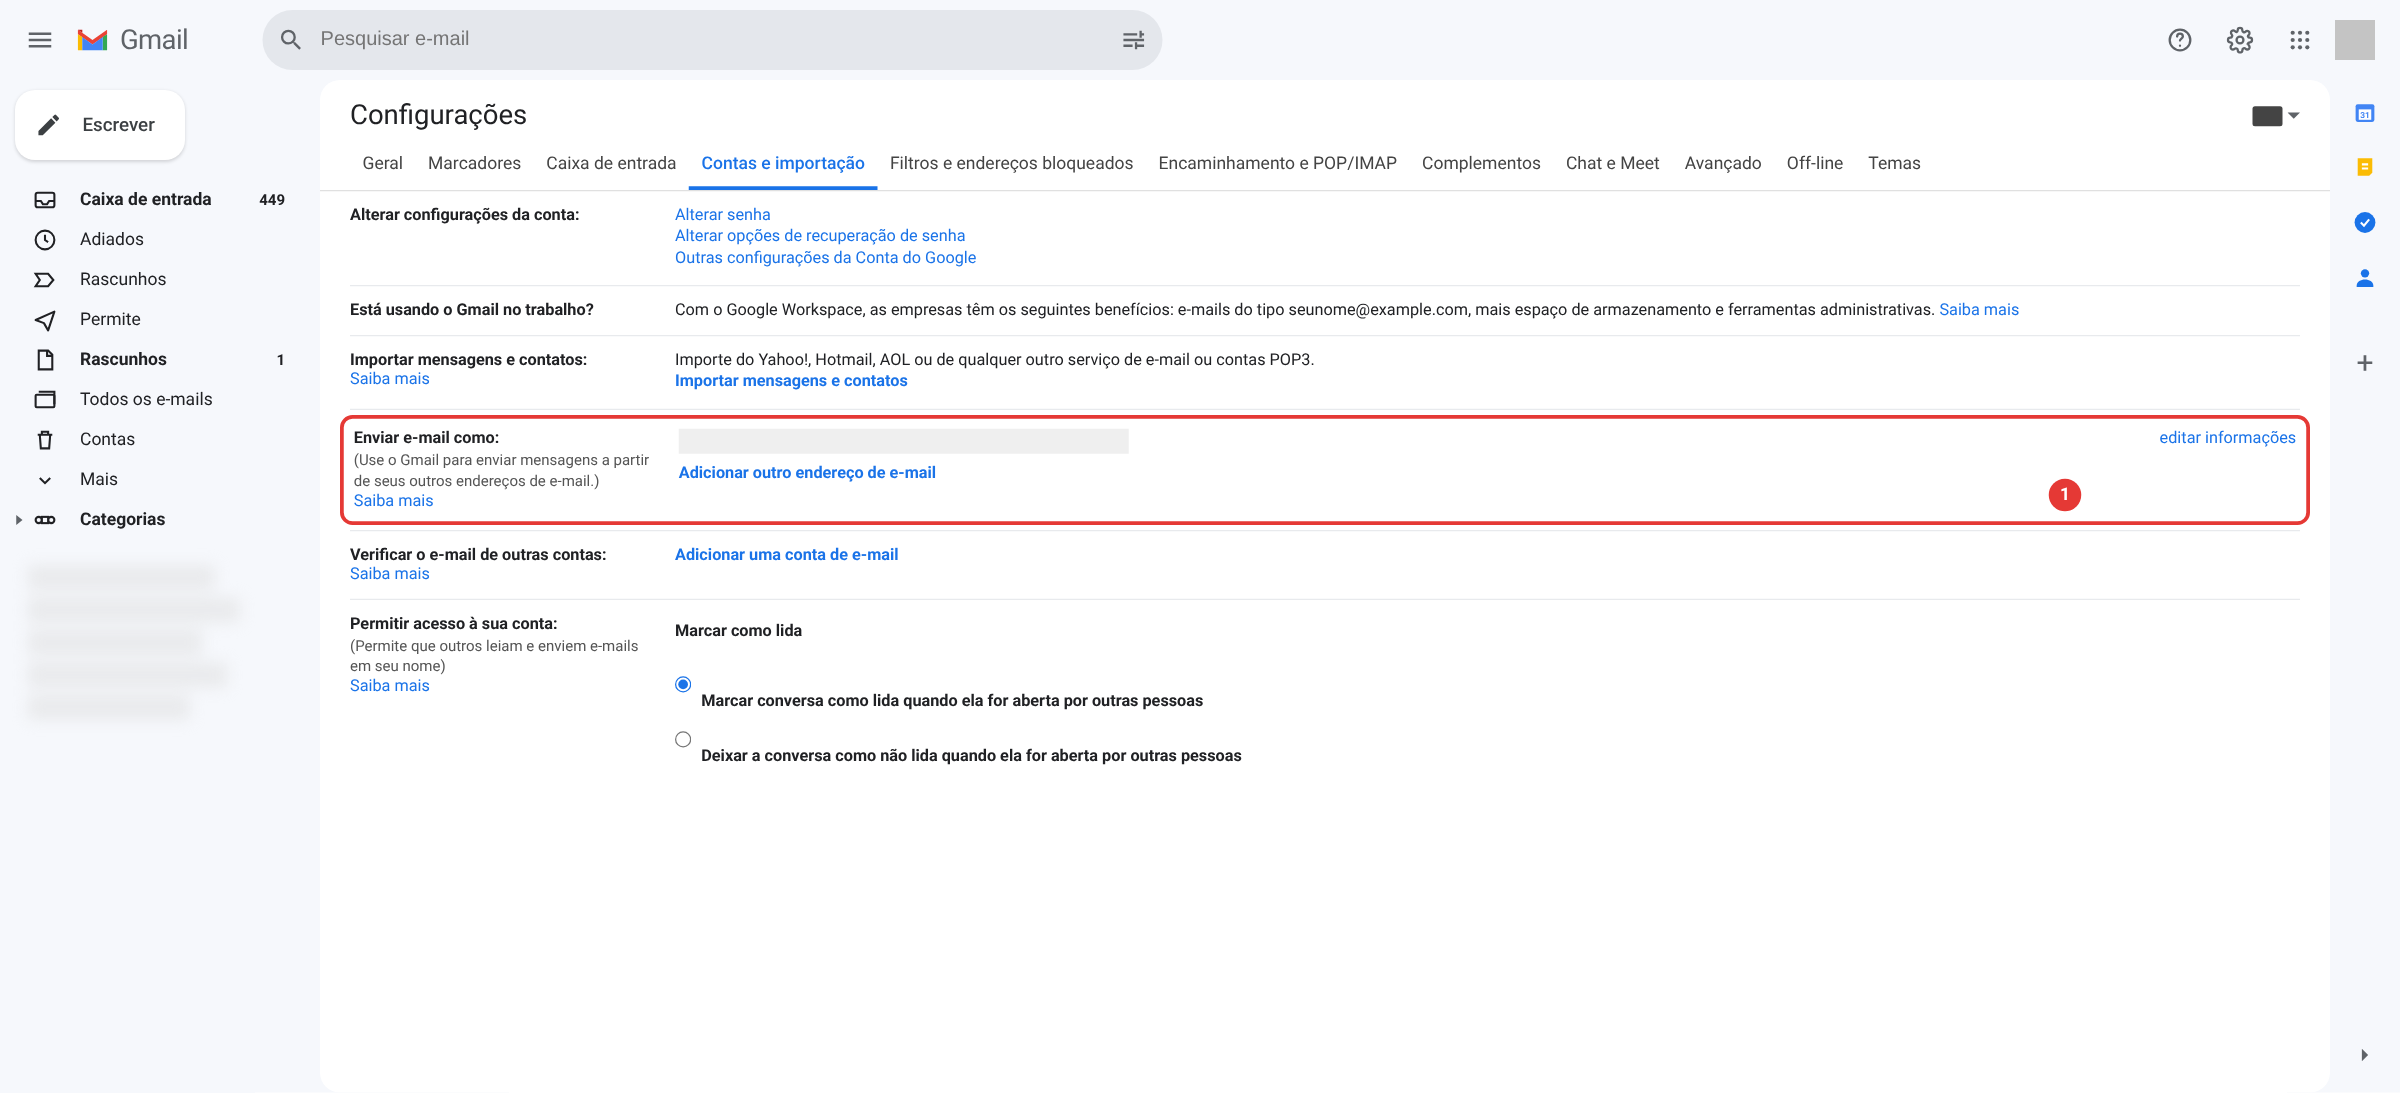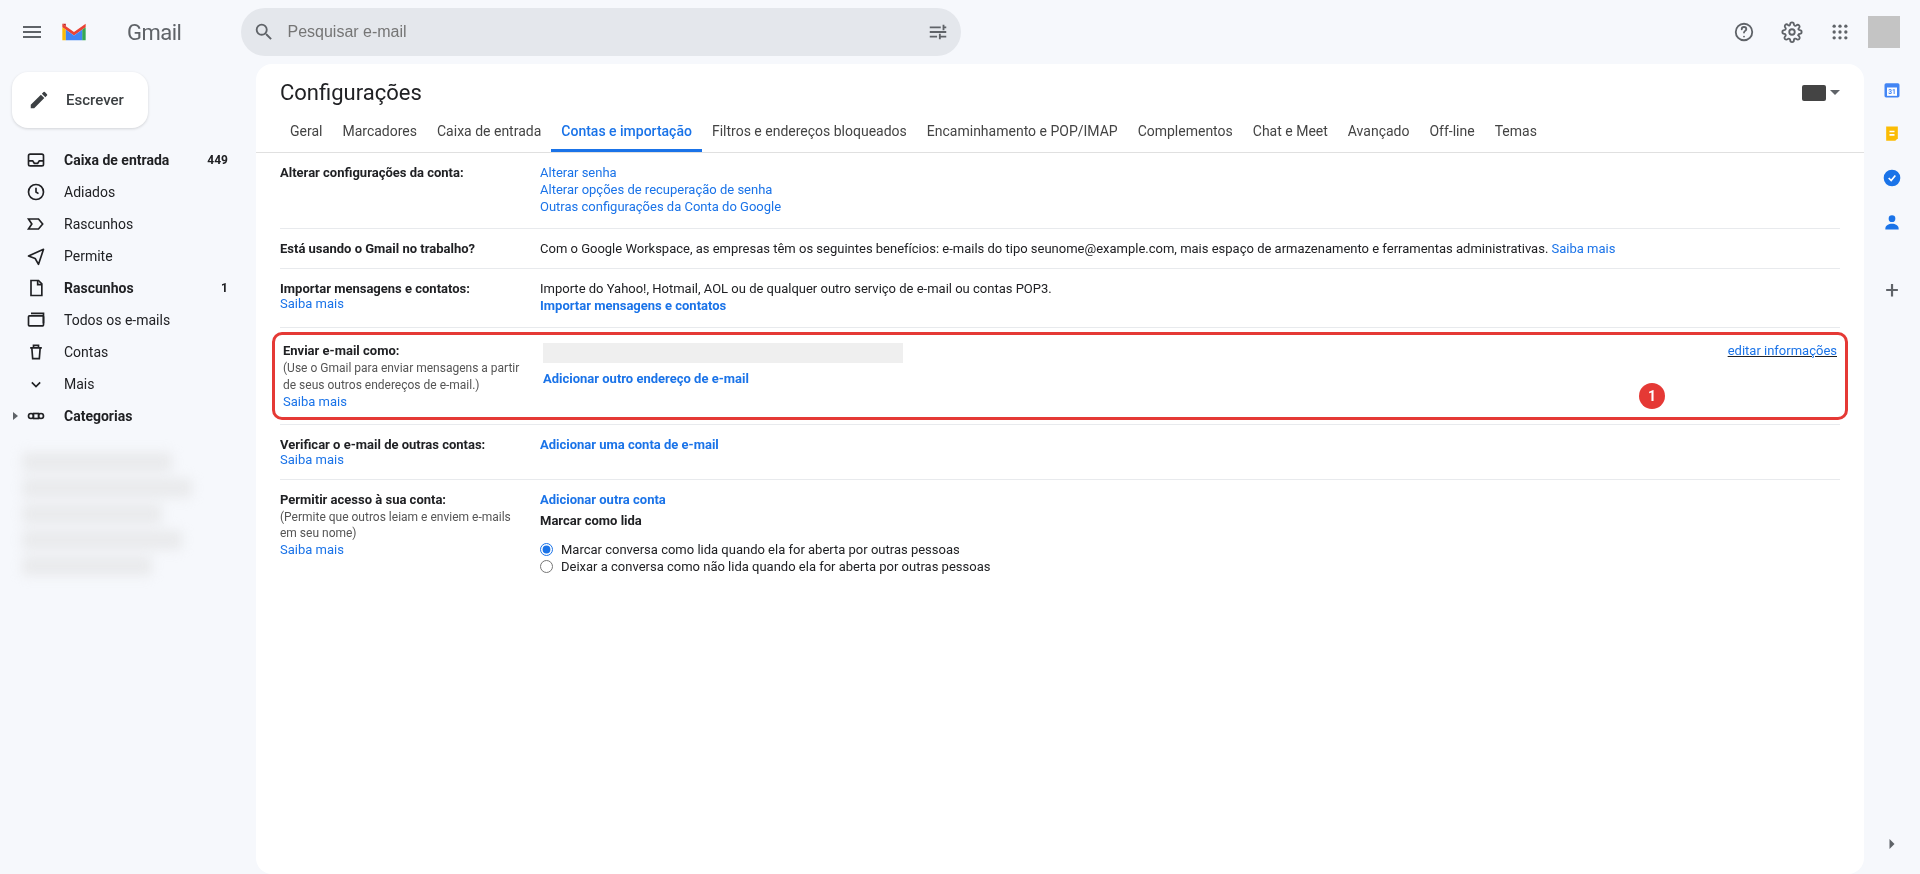--- a/index.html
+++ b/index.html
@@ -19,21 +19,21 @@
 }
 .menu-btn {
   width: 48px; height: 48px;
   border-radius: 50%;
   display: flex; align-items: center; justify-content: center;
   cursor: pointer;
   margin-right: 4px;
 }
 .logo-area { display: flex; align-items: center; margin-right: 60px; }
 .logo-img { width: 28px; height: 22px; margin-right: 8px; }
-.logo-text { font-size: 22px; color: #5f6368; letter-spacing: -0.5px; margin-left: 31px; }
+.logo-text { font-size: 22px; color: #5f6368; letter-spacing: -0.5px; }
 .search-bar {
   flex: 0 0 720px;
   height: 48px;
   background: #e4e7ec;
   border-radius: 24px;
   display: flex;
   align-items: center;
   padding: 0 12px;
 }
 .search-bar .search-icon { margin-right: 12px; color: #5f6368; }
@@ -131,21 +131,21 @@
   border-bottom: 1px solid #e8eaed;
   padding: 12px 0;
   font-size: 13px;
 }
 .section.no-border { border-bottom: none; }
 .section-left { flex: 0 0 260px; padding-right: 16px; }
 .section-left .title { font-weight: 700; }
 .section-left .subtitle { font-size: 12px; color: #555; margin-top: 2px; line-height: 1.4; }
 .section-left .learn-link { color: #1a73e8; cursor: pointer; }
 .section-mid { flex: 1; }
-.section-right { flex: 0 0 170px; text-align: right; text-decoration: underline; }
+.section-right { flex: 0 0 170px; text-align: right; }
 .link { color: #1a73e8; cursor: pointer; }
 .link-bold { color: #1a73e8; font-weight: 700; cursor: pointer; }
 .text-line { margin-bottom: 2px; }
 .redacted-box { background: #efefef; height: 20px; width: 360px; margin-bottom: 8px; }
 .highlight-box {
   border: 3px solid #e53935;
   border-radius: 10px;
   margin: 4px -8px 4px -8px;
   padding: 8px;
   position: relative;
@@ -157,21 +157,21 @@
   width: 26px; height: 26px;
   border-radius: 50%;
   background: #e53935;
   color: #fff;
   display: flex; align-items: center; justify-content: center;
   font-weight: 700;
   font-size: 14px;
 }
 .radio-row { display: flex; align-items: center; gap: 8px; margin: 2px 0; }
 .radio-row input { accent-color: #1a73e8; }
-.radio-row label { font-weight: 400; }
+.radio-row label { font-weight: 700; margin-top: 27px; }
 .subhead { font-weight: 700; margin-top: 6px; margin-bottom: 14px; }
 .right-panel { width: 56px; display: flex; flex-direction: column; align-items: center; padding-top: 16px; gap: 24px; }
 .side-icon { width: 20px; height: 20px; cursor: pointer; }
 .side-plus { color: #5f6368; font-size: 24px; cursor: pointer; margin-top: 20px; }
 .side-arrow { margin-top: auto; margin-bottom: 20px; color: #5f6368; cursor: pointer; }
 svg { display: block; }
 </style>
 </head>
 <body>
 
@@ -399,21 +399,20 @@
         </div>
       </div>
 
       <div class="section no-border">
         <div class="section-left">
           <div class="title">Permitir acesso à sua conta:</div>
           <div class="subtitle">(Permite que outros leiam e enviem e-mails em seu nome)</div>
           <span class="learn-link">Saiba mais</span>
         </div>
         <div class="section-mid">
-          <div class="text-line"><span class="link-bold">Adicionar outra conta</span></div>
           <div class="subhead">Marcar como lida</div>
           <div class="radio-row">
             <input type="radio" name="markread" checked="" style="">
             <label>Marcar conversa como lida quando ela for aberta por outras pessoas</label>
           </div>
           <div class="radio-row">
             <input type="radio" name="markread" style="">
             <label>Deixar a conversa como não lida quando ela for aberta por outras pessoas</label>
           </div>
         </div>

